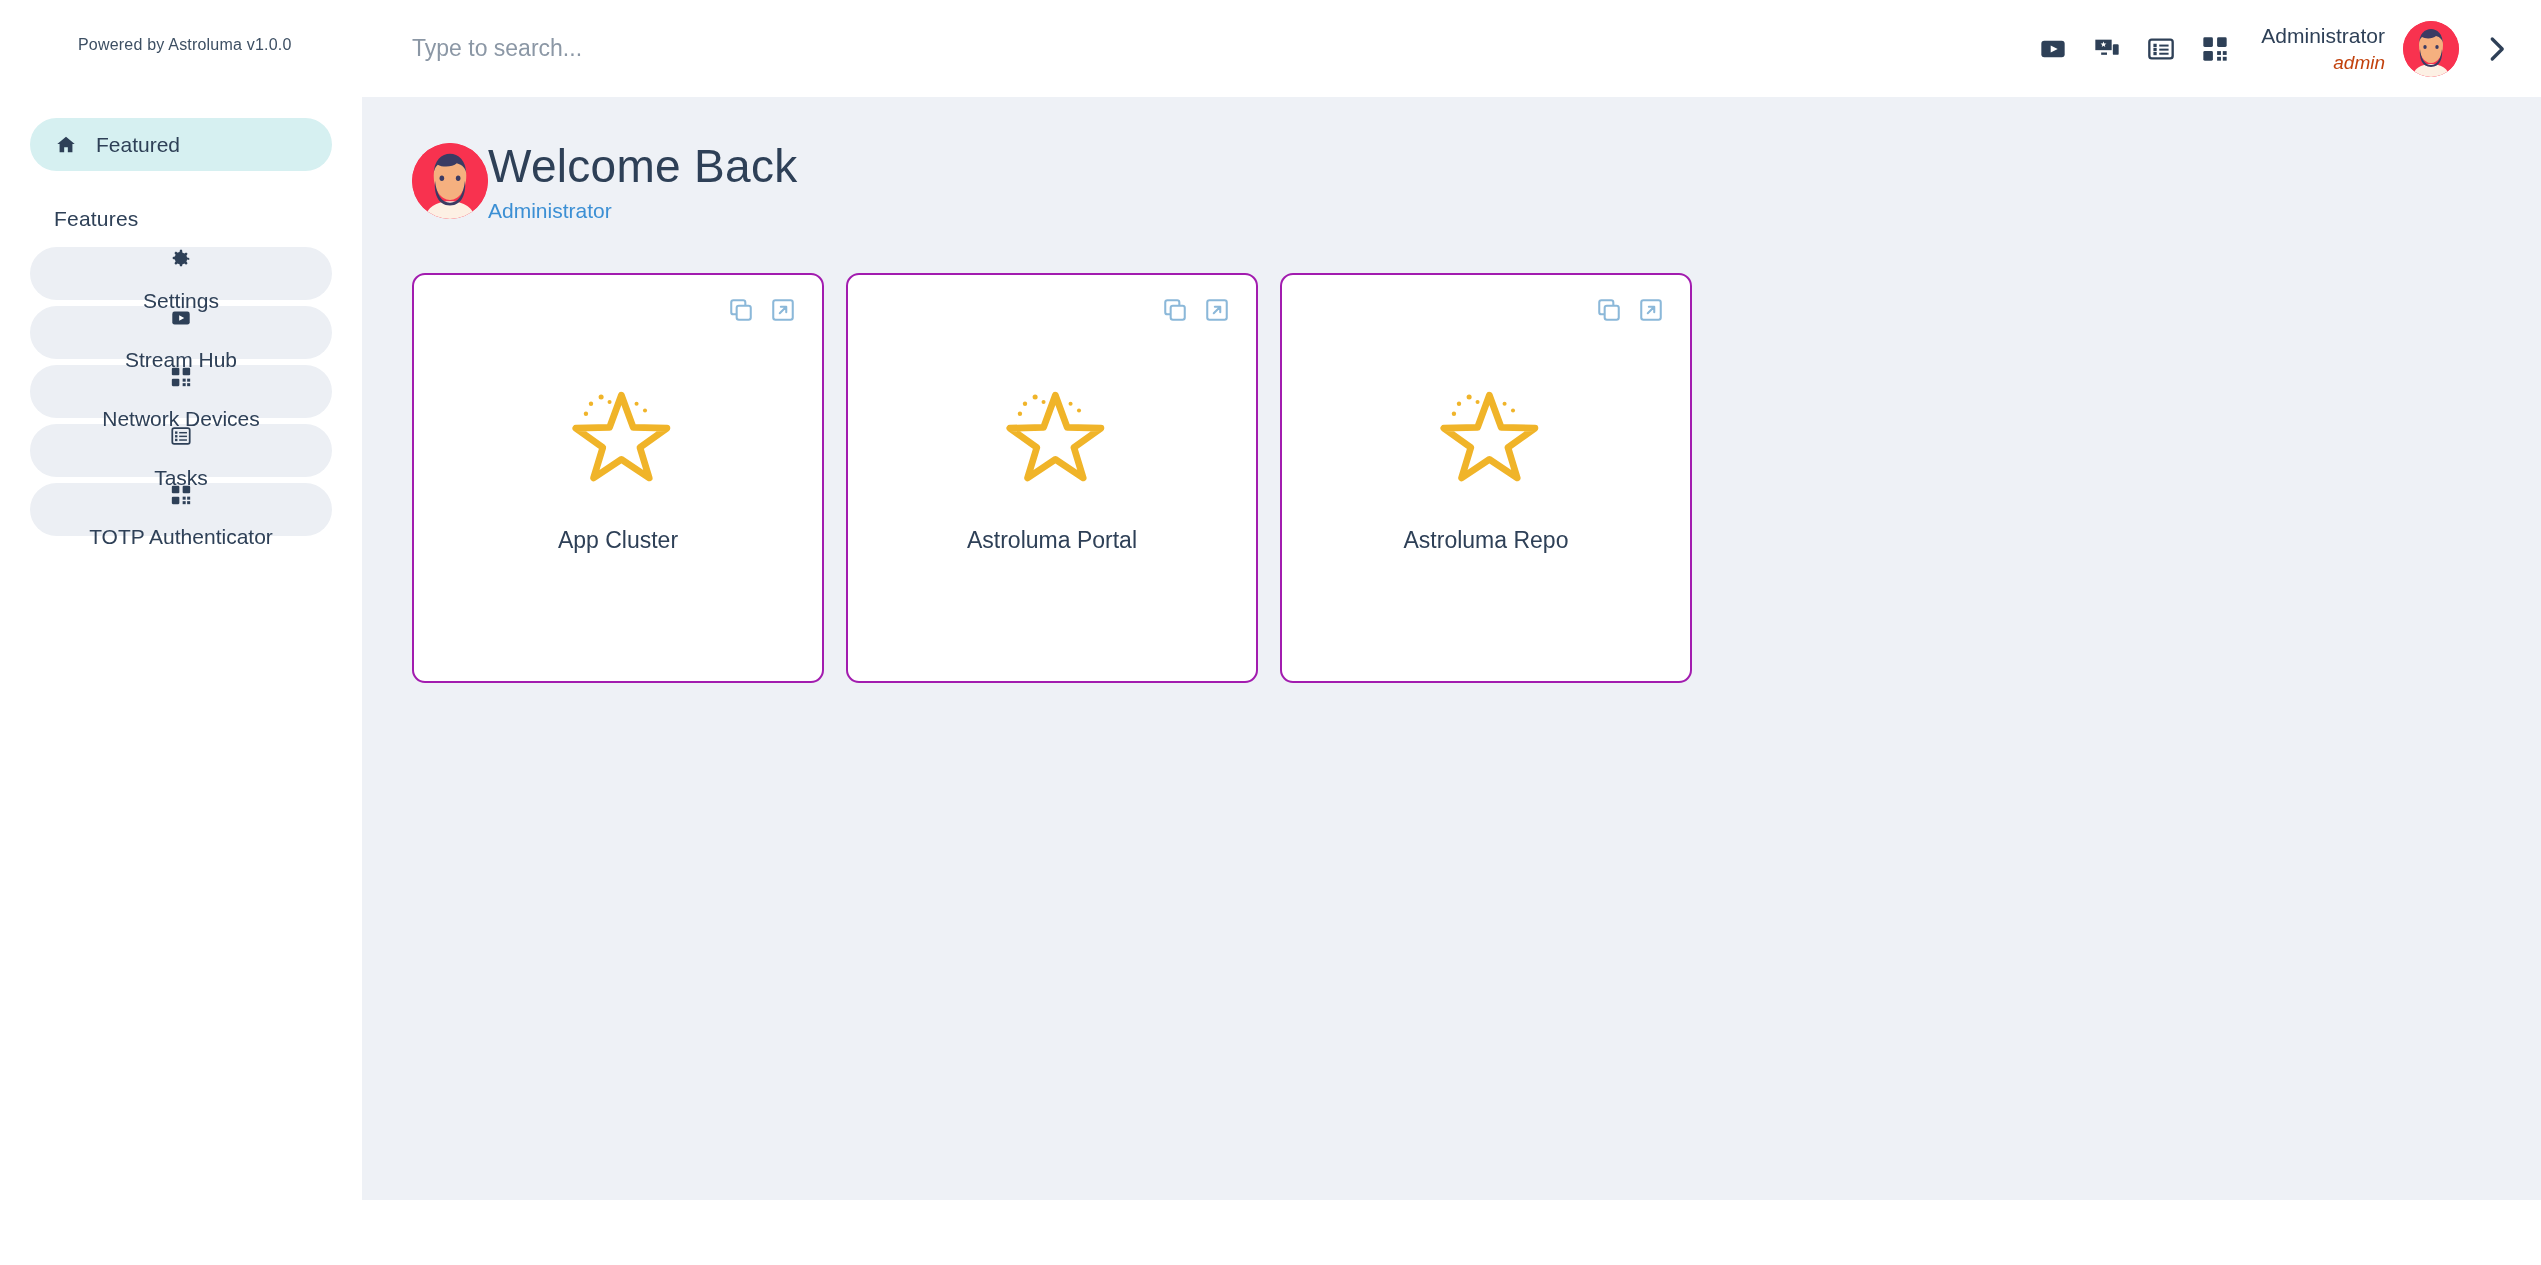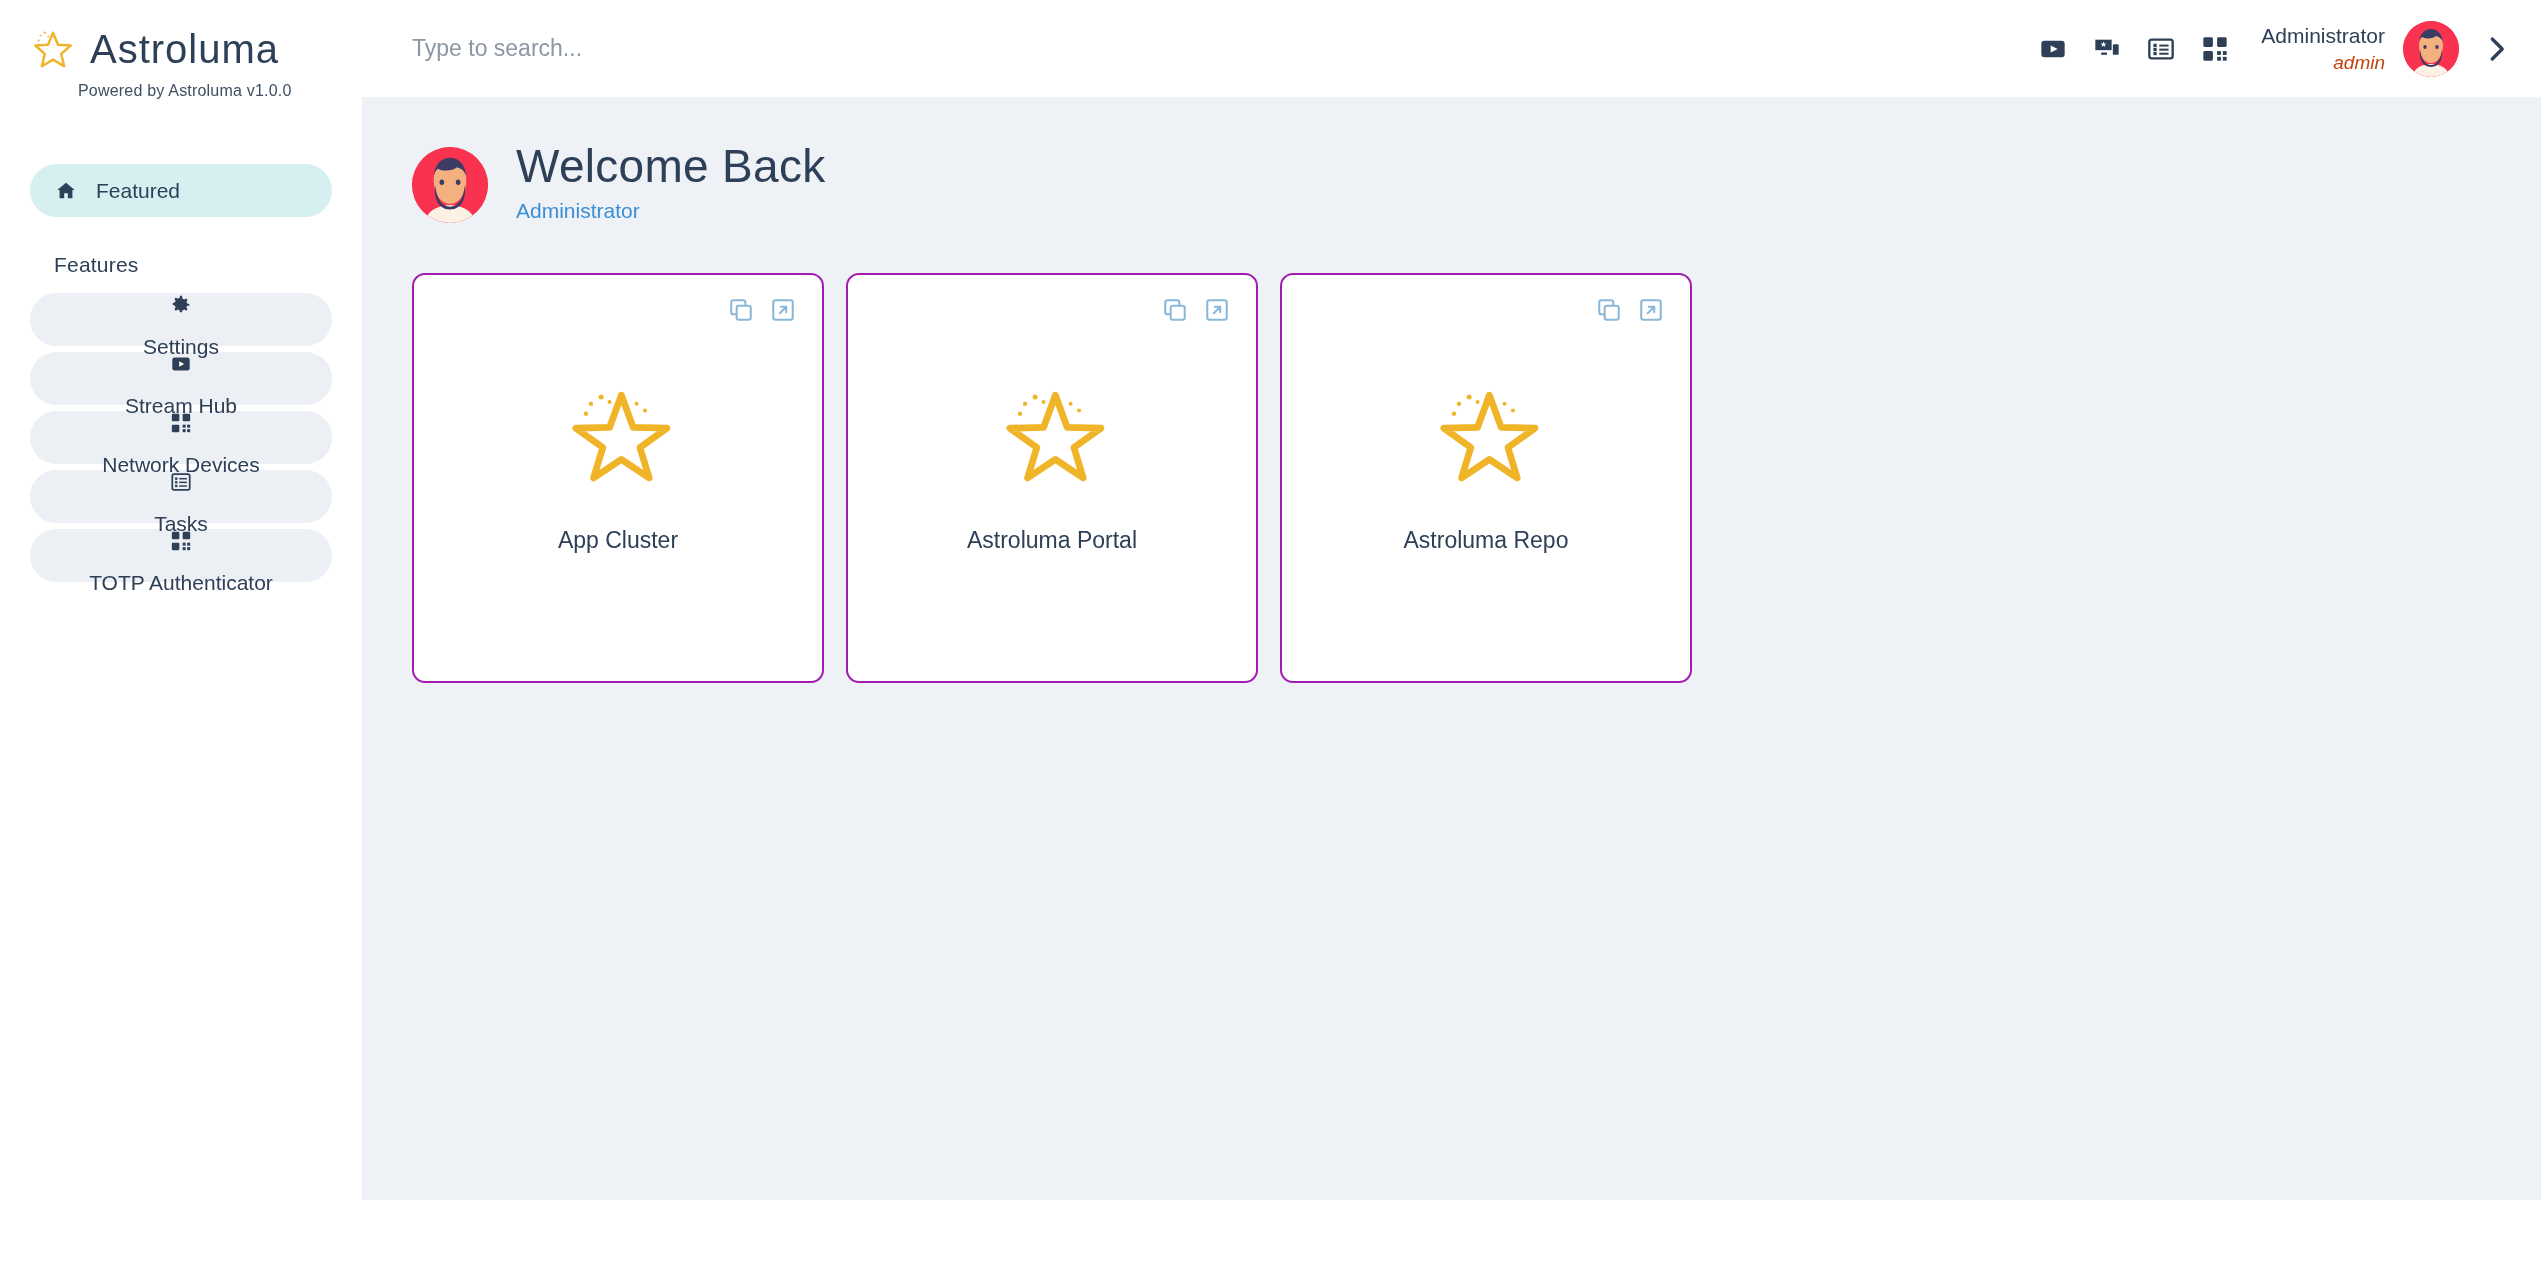--- a/index.html
+++ b/index.html
@@ -73,21 +73,21 @@
   .user-handle { font-size: 19px; color: #c2410c; font-style: italic; }
   .avatar {
     width: 56px; height: 56px; border-radius: 50%;
     overflow: hidden; flex: 0 0 56px; background: #f8324f;
   }
   .chev { margin-left: 22px; cursor: pointer; display: flex; align-items: center; }
 
   
   .content { flex: 1 1 auto; padding: 42px 50px 0 50px; }
   .welcome-row { display: flex; align-items: center; justify-content: space-between; }
-  .welcome-left { display: flex; align-items: flex-end; gap: 28px; }
+  .welcome-left { display: flex; align-items: center; }
   .welcome-avatar {
     width: 76px; height: 76px; border-radius: 50%; overflow: hidden;
     flex: 0 0 76px; background: #f8324f;
   }
   .welcome-title { font-size: 46px; color: #2e4057; font-weight: 400; letter-spacing: .3px; }
   .welcome-sub { font-size: 21px; color: #3b8fd4; margin-top: 6px; }
 
   .weather { display: flex; align-items: center; gap: 22px; }
   .weather-text { text-align: right; }
   .weather-temp { font-size: 44px; color: #2e4057; letter-spacing: 1px; }
@@ -114,34 +114,20 @@
   .card-star { margin-top: 100px; width: 108px; height: 108px; }
   .card-label { margin-top: 44px; font-size: 23px; color: #2e4057; }
 </style>
 </head>
 <body>
 
 <div class="app">
 
   <aside class="sidebar">
     <div class="brand">
-      <div class="brand-row">
-        <span class="brand-star">
-          <svg viewBox="0 0 48 48" width="46" height="46">
-            <path d="M24 7 L29.2 19.5 L42.5 20.4 L32.6 29.1 L35.6 42 L24 35.1 L12.4 42 L15.4 29.1 L5.5 20.4 L18.8 19.5 Z" fill="none" stroke="#f0b429" stroke-width="2.6" stroke-linejoin="round"></path>
-            <g fill="#f0b429">
-              <circle cx="11" cy="10" r="1"></circle>
-                <circle cx="15.5" cy="7" r="1.2"></circle>
-              <circle cx="9" cy="15" r="1"></circle>
-                <circle cx="19" cy="11" r=".9"></circle>
-            </g>
-          </svg>
-        </span>
-        <span class="brand-name">Astroluma</span>
-      </div>
       <div class="brand-sub">Powered by Astroluma v1.0.0</div>
     </div>
 
     <nav class="nav">
 
       <div class="nav-item active">
         <span class="nav-icon">
           <svg viewBox="0 0 24 24" width="22" height="22" fill="#2e4057">
             <path d="M12 3 L2.5 11 H5 v9 h5 v-5.5 h4 V20 h5 v-9 h2.5 Z"></path>
           </svg>

